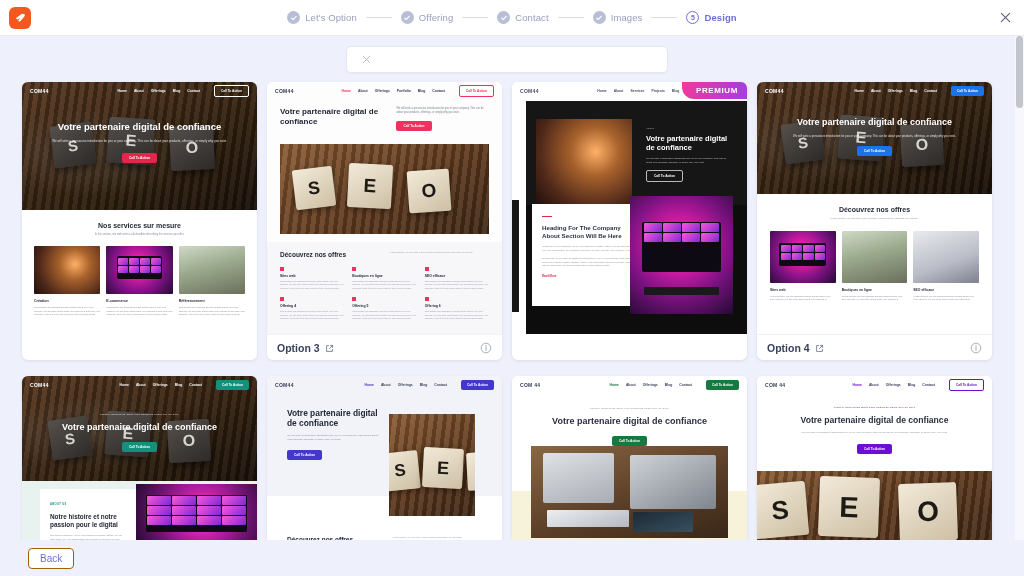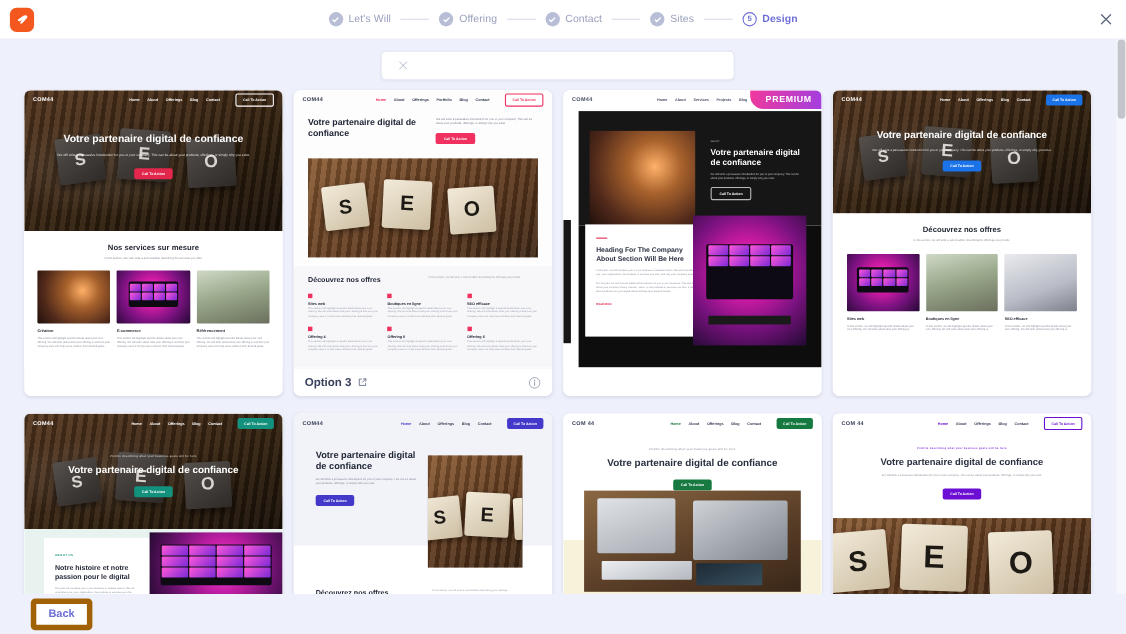--- a/index.html
+++ b/index.html
@@ -195,22 +195,22 @@
     background: linear-gradient(135deg,#ff57d8,#7a2ad6);
   }
 
   
   .footer {
     position: absolute; left: 0; right: 0; bottom: 0;
     height: 36px; background: #eef1fb;
     display: flex; align-items: center; padding-left: 28px;
   }
   .back-btn {
-    font-size: 10px; color: #6e6fd6; font-weight: 700;
-    background: #ffffff; border: 5px solid #a16207;
+    font-size: 10px; color: #6e6fd6; font-weight: 400;
+    background: #ffffff; border: 1px solid #a16207;
     border-radius: 4px; padding: 4px 11px; cursor: pointer;
     font-family: "Liberation Sans", sans-serif;
   }
 
   
   .scrollbar {
     position: absolute; top: 0; right: 0; width: 9px; height: 100%;
     background: #f7f8fd;
   }
   .scrollthumb {
@@ -228,21 +228,21 @@
     </svg>
   </div>
 
   <div class="stepper">
     <div class="step">
       <span class="step-circle done">
         <svg width="8" height="8" viewBox="0 0 12 12">
             <path d="M2.5 6.2l2.2 2.2 4.6-4.8" fill="none" stroke="#fff" stroke-width="1.8" stroke-linecap="round" stroke-linejoin="round"></path>
           </svg>
       </span>
-      <span class="step-label">Let's Will</span>
+      <span class="step-label">Let's Option</span>
     </div>
     <span class="step-line"></span>
 
     <div class="step">
       <span class="step-circle done">
         <svg width="8" height="8" viewBox="0 0 12 12">
             <path d="M2.5 6.2l2.2 2.2 4.6-4.8" fill="none" stroke="#fff" stroke-width="1.8" stroke-linecap="round" stroke-linejoin="round"></path>
           </svg>
       </span>
       <span class="step-label">Offering</span>
@@ -258,21 +258,21 @@
       <span class="step-label">Contact</span>
     </div>
     <span class="step-line"></span>
 
     <div class="step">
       <span class="step-circle done">
         <svg width="8" height="8" viewBox="0 0 12 12">
             <path d="M2.5 6.2l2.2 2.2 4.6-4.8" fill="none" stroke="#fff" stroke-width="1.8" stroke-linecap="round" stroke-linejoin="round"></path>
           </svg>
       </span>
-      <span class="step-label">Sites</span>
+      <span class="step-label">Images</span>
     </div>
     <span class="step-line"></span>
 
     <div class="step">
       <span class="step-circle current">5</span>
       <span class="step-label active">Design</span>
     </div>
   </div>
 
   <div class="close-btn">
@@ -553,20 +553,38 @@
                 </div>
                 <div style="flex:1;">
                   <div class="ph" style="height:52px;border-radius:1px;background:linear-gradient(160deg,#e9eaee,#b9bcc6 60%,#7d818c);"></div>
                   <div style="font-size:3.4px;font-weight:700;color:#1f2430;margin-top:5px;">SEO efficace</div>
                   <div class="mp" style="font-size:2.4px;color:#888e9c;margin-top:3px;">In this section, we will highlight specific details about your core offering. We will write about what your offering is.</div>
                 </div>
               </div>
             </div>
           </div>
         </div>
+        <div class="card-foot">
+          <div class="foot-left">
+            <span class="lbl">Option 4</span>
+            <span>
+              <svg width="9" height="9" viewBox="0 0 14 14">
+                  <path d="M5.5 2.5H2.5v9h9v-3" fill="none" stroke="#505a78" stroke-width="1.1" stroke-linecap="round" stroke-linejoin="round"></path>
+                  <path d="M8.5 2.2h3.3v3.3M11.6 2.4L7 7" fill="none" stroke="#505a78" stroke-width="1.1" stroke-linecap="round" stroke-linejoin="round"></path>
+                </svg>
+            </span>
+          </div>
+          <span class="info-ico">
+            <svg width="12" height="12" viewBox="0 0 16 16">
+                <circle cx="8" cy="8" r="6.4" fill="none" stroke="#8e95a8" stroke-width="1"></circle>
+                <circle cx="8" cy="4.9" r=".8" fill="#8e95a8"></circle>
+                <path d="M8 6.9v4.3" stroke="#8e95a8" stroke-width="1.1" stroke-linecap="round"></path>
+              </svg>
+          </span>
+        </div>
       </div>
 
       <div class="card">
         <div class="thumb tall">
           <div class="mini">
             <div class="ph ph-seo-dark" style="position:absolute;left:0;right:0;top:0;height:105px;">
               <div class="tile dark" style="left:28px;top:42px;width:40px;height:40px;font-size:15px;transform:rotate(-8deg);">S</div>
               <div class="tile dark" style="left:84px;top:36px;width:44px;height:44px;font-size:16px;transform:rotate(4deg);">E</div>
               <div class="tile dark" style="left:146px;top:44px;width:42px;height:42px;font-size:16px;transform:rotate(-3deg);">O</div>
               <div class="mnav" style="color:#fff;position:relative;z-index:2;">

